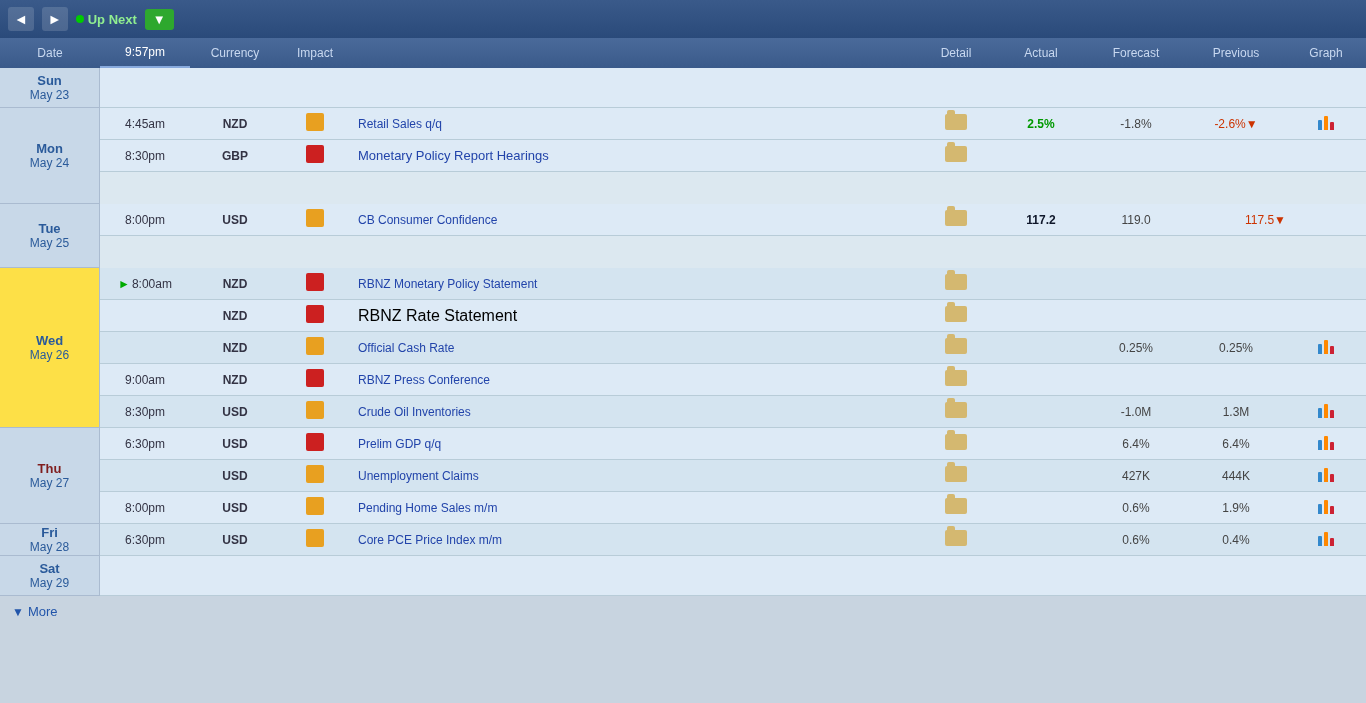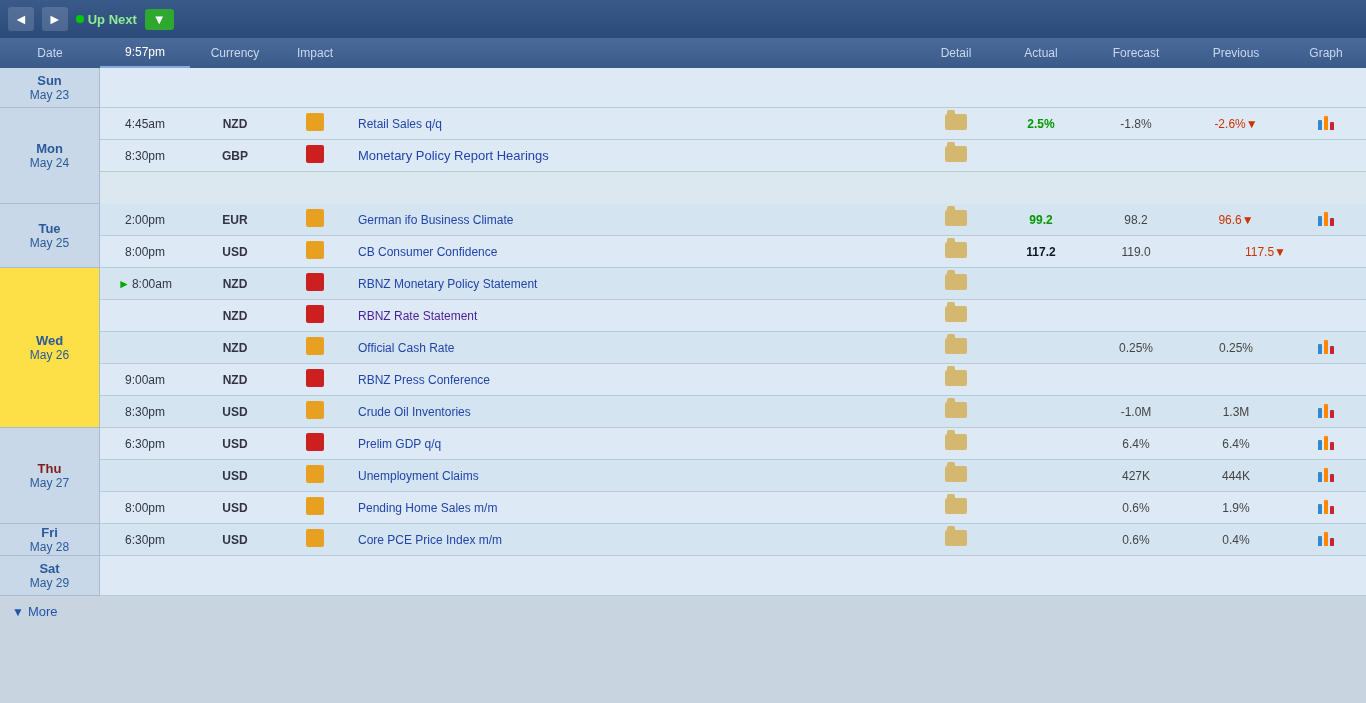--- a/index.html
+++ b/index.html
@@ -172,35 +172,20 @@
             <div style="text-align: center;"></div>
           </div>
         </div>
       </div>
       <div style="display: flex;">
         <div style="width: 100px; min-width: 100px; background: rgb(200, 216, 232); display: flex; flex-direction: column; align-items: center; justify-content: center; border-right: 1px solid rgb(170, 187, 208); border-bottom: 1px solid rgb(170, 187, 208); min-height: 64px;">
           <div style="font-weight: bold; color: rgb(42, 90, 154); font-size: 13px;">Tue</div>
           <div style="color: rgb(42, 90, 154); font-size: 12px;">May 25</div>
         </div>
         <div style="flex: 1 1 0%;">
-          <div style="display: grid; grid-template-columns: 90px 90px 70px 1fr 80px 90px 100px 100px 80px; height: 32px; align-items: center; border-bottom: 1px solid rgb(184, 204, 216); background: rgb(212, 228, 240);">
-            <div style="text-align: center; font-size: 12px; color: rgb(51, 51, 68); padding: 0px 4px;">2:00pm</div>
-            <div style="text-align: center; font-size: 12px; font-weight: bold; color: rgb(51, 51, 68);">EUR</div>
-            <div style="text-align: center;"><span style="display: inline-block; width: 18px; height: 18px; border-radius: 2px; background: rgb(232, 160, 32);"></span></div>
-            <div style="text-align: left; padding-left: 8px; font-size: 12px; color: rgb(34, 68, 170); cursor: pointer;">German ifo Business Climate</div>
-            <div style="text-align: center;"><div style="display: inline-block; position: relative; width: 22px; height: 16px; background: rgb(212, 184, 112); border-radius: 2px; cursor: pointer;"><div style="position: absolute; top: -4px; left: 2px; width: 8px; height: 4px; background: rgb(212, 184, 112); border-radius: 2px 2px 0px 0px;"></div></div></div>
-            <div style="text-align: center; font-size: 12px; font-weight: bold; color: rgb(0, 153, 0);">99.2</div>
-            <div style="text-align: center; font-size: 12px; color: rgb(68, 68, 68);">98.2</div>
-            <div style="text-align: center; font-size: 12px; color: rgb(204, 51, 0);">96.6▼</div>
-            <div style="text-align: center;"><div style="display: inline-flex; align-items: flex-end; gap: 2px; height: 16px; cursor: pointer;">
-                <div style="width: 4px; height: 10px; background: rgb(51, 136, 204); border-radius: 1px 1px 0px 0px;"></div>
-                <div style="width: 4px; height: 14px; background: rgb(255, 136, 0); border-radius: 1px 1px 0px 0px;"></div>
-                <div style="width: 4px; height: 8px; background: rgb(204, 34, 51); border-radius: 1px 1px 0px 0px;"></div>
-              </div></div>
-          </div>
           <div style="display: grid; grid-template-columns: 90px 90px 70px 1fr 80px 90px 100px 100px 80px; height: 32px; align-items: center; border-bottom: 1px solid rgb(184, 204, 216); background: rgb(221, 234, 246);">
             <div style="text-align: center; font-size: 12px; color: rgb(51, 51, 68); padding: 0px 4px;">8:00pm</div>
             <div style="text-align: center; font-size: 12px; font-weight: bold; color: rgb(51, 51, 68);">USD</div>
             <div style="text-align: center;"><span style="display: inline-block; width: 18px; height: 18px; border-radius: 2px; background: rgb(232, 160, 32);"></span></div>
             <div style="text-align: left; padding-left: 8px; font-size: 12px; color: rgb(34, 68, 170); cursor: pointer;">CB Consumer Confidence</div>
             <div style="text-align: center;"><div style="display: inline-block; position: relative; width: 22px; height: 16px; background: rgb(212, 184, 112); border-radius: 2px; cursor: pointer;"><div style="position: absolute; top: -4px; left: 2px; width: 8px; height: 4px; background: rgb(212, 184, 112); border-radius: 2px 2px 0px 0px;"></div></div></div>
             <div style="text-align: center; font-size: 12px; font-weight: bold; color: #0f172a;">117.2</div>
             <div style="text-align: center; font-size: 12px; color: rgb(68, 68, 68);">119.0</div>
             <div style="text-align: right; font-size: 12px; color: rgb(204, 51, 0);">117.5▼</div>
             <div style="text-align: center;"></div>
@@ -221,21 +206,21 @@
             <div style="text-align: center;"><div style="display: inline-block; position: relative; width: 22px; height: 16px; background: rgb(212, 184, 112); border-radius: 2px; cursor: pointer;"><div style="position: absolute; top: -4px; left: 2px; width: 8px; height: 4px; background: rgb(212, 184, 112); border-radius: 2px 2px 0px 0px;"></div></div></div>
             <div style="text-align: center; font-size: 12px; font-weight: bold; color: rgb(68, 68, 68);"></div>
             <div style="text-align: center; font-size: 12px; color: rgb(68, 68, 68);"></div>
             <div style="text-align: center; font-size: 12px; color: rgb(68, 68, 68);"></div>
             <div style="text-align: center;"></div>
           </div>
           <div style="display: grid; grid-template-columns: 90px 90px 70px 1fr 80px 90px 100px 100px 80px; height: 32px; align-items: center; border-bottom: 1px solid rgb(184, 204, 216); background: rgb(221, 234, 246);">
             <div style="text-align: center; font-size: 12px; color: rgb(51, 51, 68); padding: 0px 4px;"></div>
             <div style="text-align: center; font-size: 12px; font-weight: bold; color: rgb(51, 51, 68);">NZD</div>
             <div style="text-align: center;"><span style="display: inline-block; width: 18px; height: 18px; border-radius: 2px; background: rgb(204, 32, 32);"></span></div>
-            <div style="text-align: left; padding-left: 8px; font-size: 12px; color: #4c1d95; cursor: pointer;">RBNZ Rate Statement</div>
+            <div style="text-align: left; padding-left: 8px; font-size: 16px; color: #000000; cursor: pointer;">RBNZ Rate Statement</div>
             <div style="text-align: center;"><div style="display: inline-block; position: relative; width: 22px; height: 16px; background: rgb(212, 184, 112); border-radius: 2px; cursor: pointer;"><div style="position: absolute; top: -4px; left: 2px; width: 8px; height: 4px; background: rgb(212, 184, 112); border-radius: 2px 2px 0px 0px;"></div></div></div>
             <div style="text-align: center; font-size: 12px; font-weight: bold; color: rgb(68, 68, 68);"></div>
             <div style="text-align: center; font-size: 12px; color: rgb(68, 68, 68);"></div>
             <div style="text-align: center; font-size: 12px; color: rgb(68, 68, 68);"></div>
             <div style="text-align: center;"></div>
           </div>
           <div style="display: grid; grid-template-columns: 90px 90px 70px 1fr 80px 90px 100px 100px 80px; height: 32px; align-items: center; border-bottom: 1px solid rgb(184, 204, 216); background: rgb(212, 228, 240);">
             <div style="text-align: center; font-size: 12px; color: rgb(51, 51, 68); padding: 0px 4px;"></div>
             <div style="text-align: center; font-size: 12px; font-weight: bold; color: rgb(51, 51, 68);">NZD</div>
             <div style="text-align: center;"><span style="display: inline-block; width: 18px; height: 18px; border-radius: 2px; background: rgb(232, 160, 32);"></span></div>

